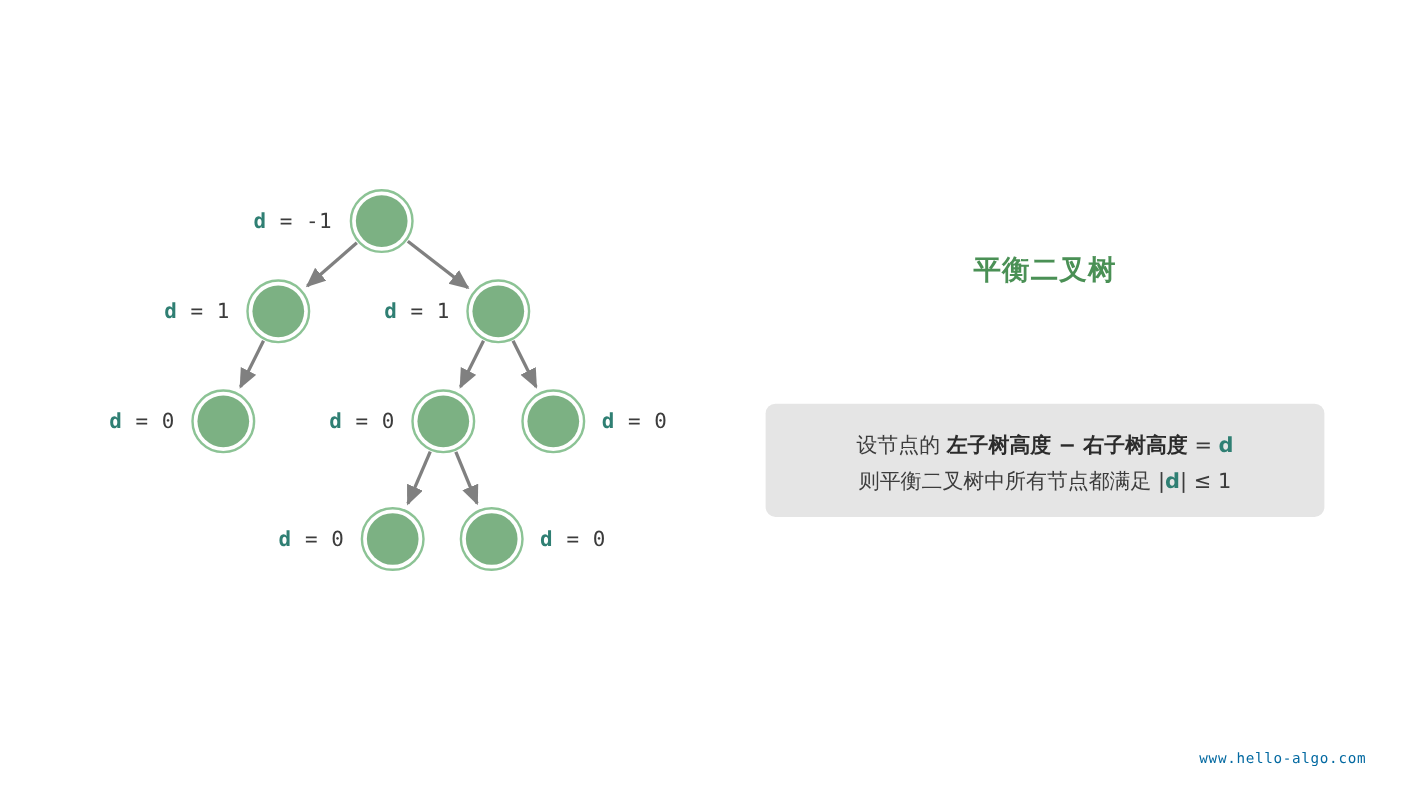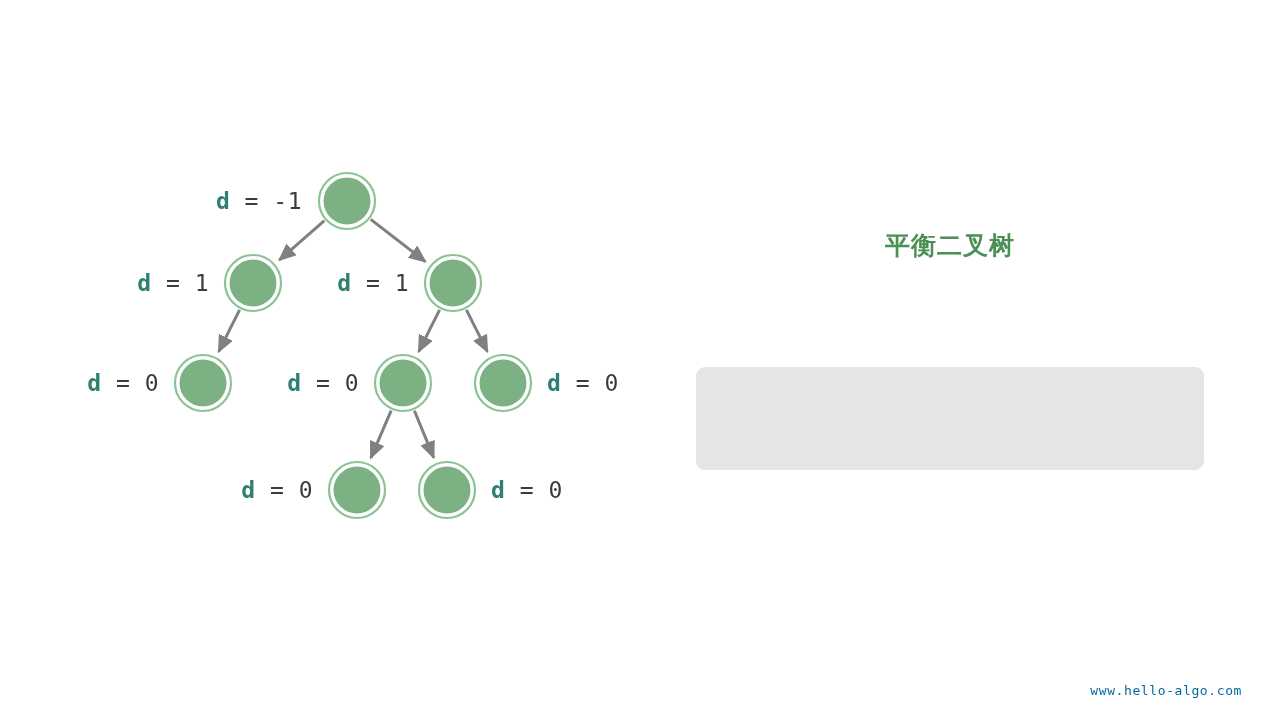--- a/index.html
+++ b/index.html
@@ -26,21 +26,21 @@
   }
   #tree-svg {
     position: absolute;
     left: 0;
     top: 0;
   }
 
   .node-label {
     position: absolute;
     font-family: "DejaVu Sans Mono", monospace;
-    font-size: 23px;
+    font-size: 19px;
     color: #3c3c3c;
     white-space: nowrap;
     letter-spacing: 0.5px;
   }
   .node-label .dvar {
     color: #2f7f73;
     font-weight: bold;
   }
   .node-label.right-of { transform: translate(0, -50%); }
   .node-label.left-of  { transform: translate(-100%, -50%); }
@@ -179,20 +179,26 @@
       </div>
   </div>
 
   <div id="info-panel">
 
     <div id="panel-title">平衡二叉树</div>
 
 
     <div id="definition-box">
 
-
+      <div class="def-line" id="def-line-1">
+        <span>设节点的 </span><span class="def-strong">左子树高度 − 右子树高度</span><span> = </span><span class="def-var">d</span>
+      </div>
+
+      <div class="def-line" id="def-line-2">
+        <span>则平衡二叉树中所有节点都满足 </span><span>|</span><span class="def-var">d</span><span>|</span><span> ≤ 1</span>
+      </div>
 
     </div>
   </div>
 
   <div id="watermark">www.hello-algo.com</div>
 
 </div>
 
 </body></html>

